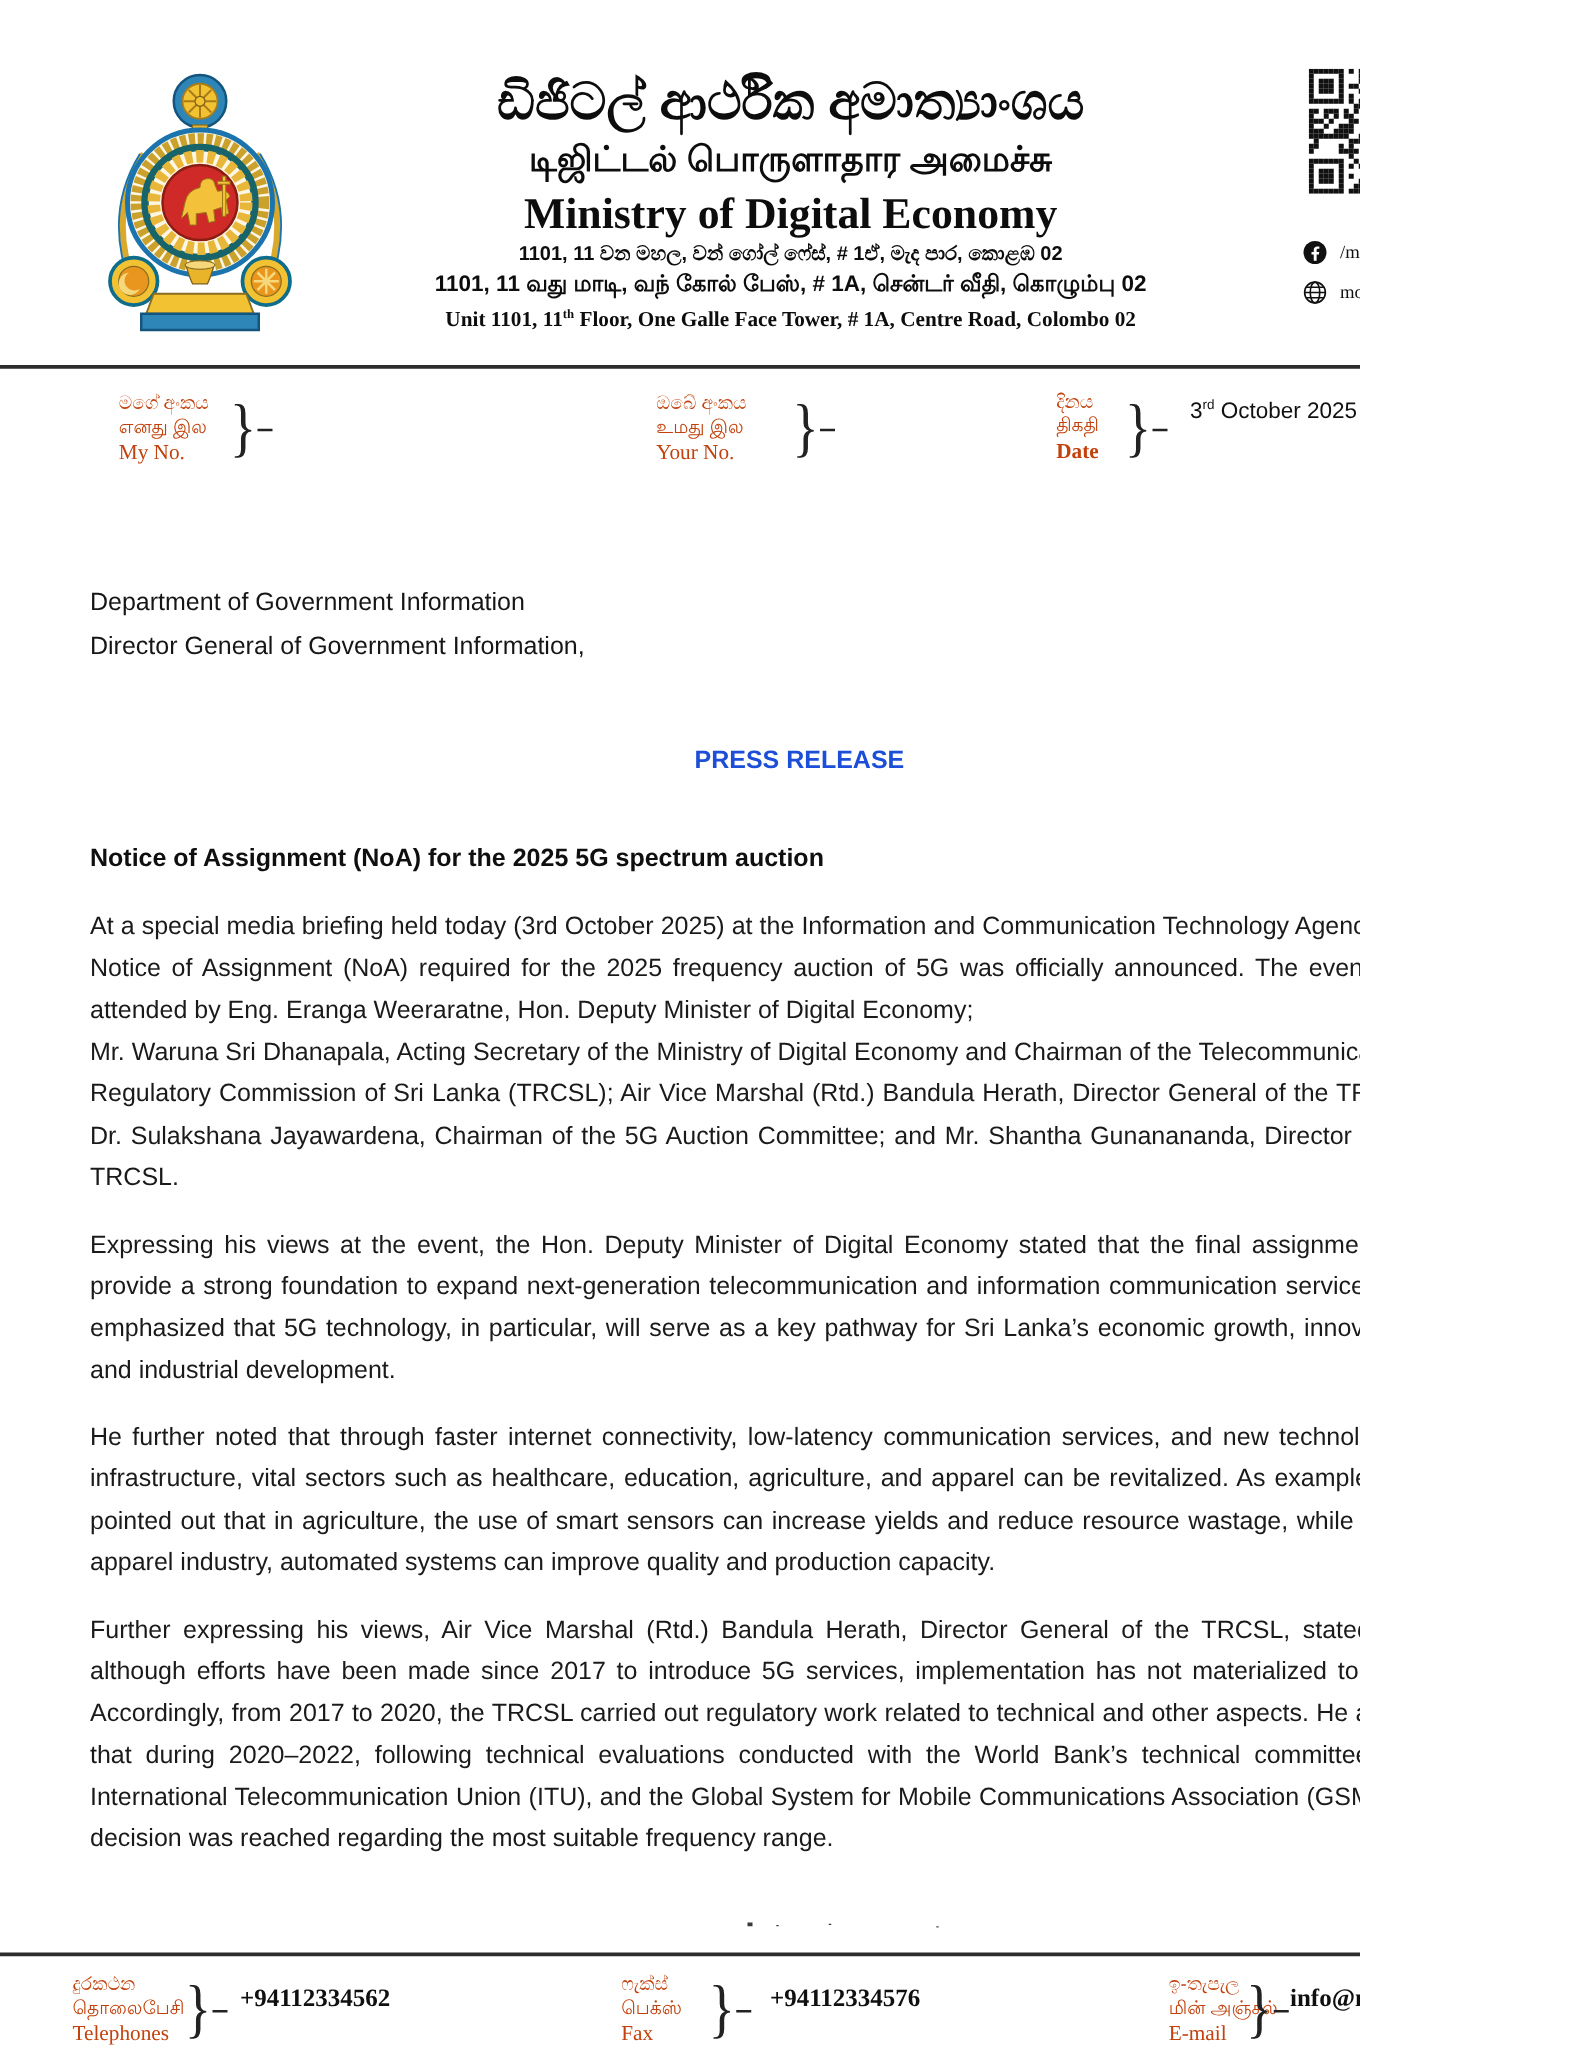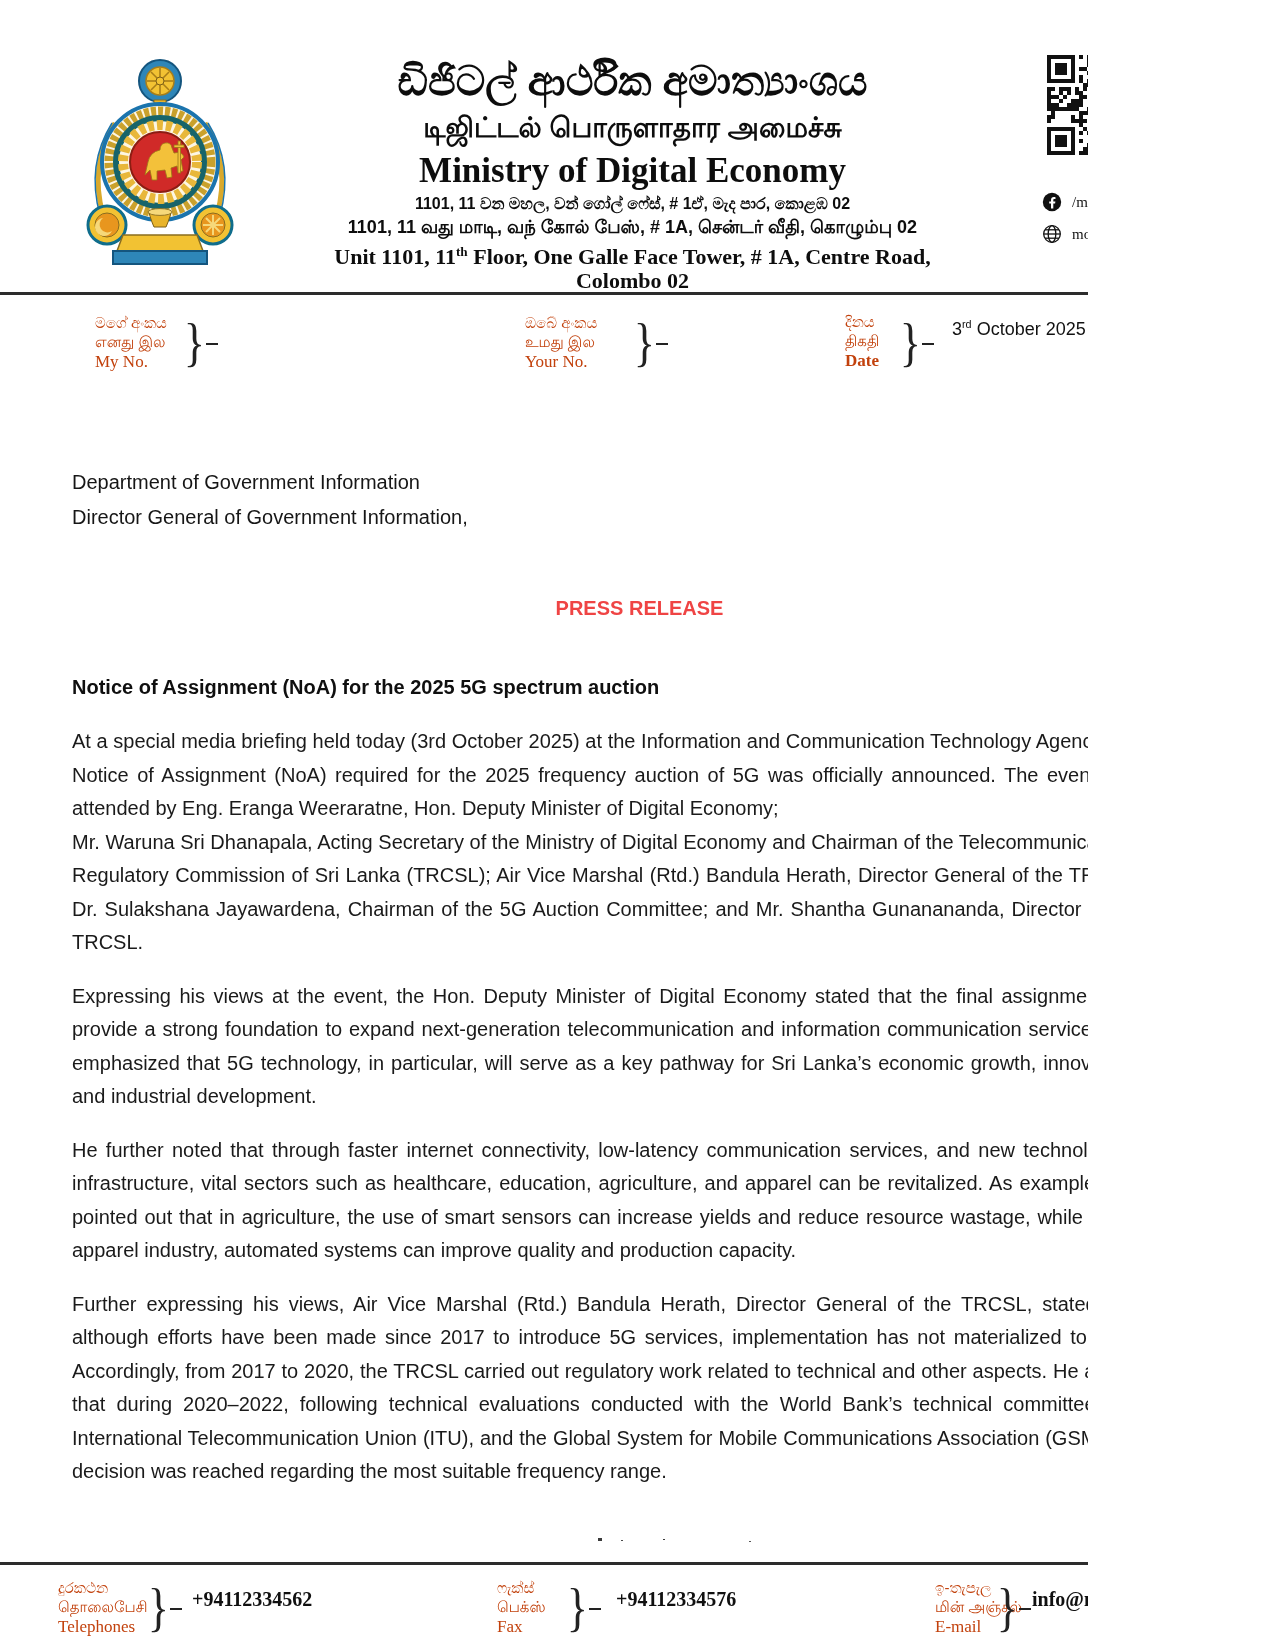--- a/index.html
+++ b/index.html
@@ -7,42 +7,42 @@
         font-family:"Liberation Sans",sans-serif;color:#1c1c1c;}
 
   
   .emblem{position:absolute;left:85px;top:55px;width:150px;height:215px;}
   .head-center{position:absolute;left:300px;top:56px;width:665px;text-align:center;color:#0d0d0d;}
   .t-si{font-size:41px;line-height:50px;font-weight:bold;}
   .t-ta{font-size:28px;line-height:44px;font-weight:bold;}
   .t-en{font-family:"Liberation Serif",serif;font-size:35px;line-height:42px;font-weight:bold;}
   .a-si{font-size:16px;line-height:23px;font-weight:bold;}
   .a-ta{font-size:18px;line-height:25px;font-weight:bold;}
-  .a-en{font-family:"Liberation Serif",serif;font-size:22px;line-height:24px;font-weight:bold;}
+  .a-en{font-family:"Liberation Serif",serif;font-size:17px;line-height:24px;font-weight:bold;}
   sup{font-size:60%;vertical-align:super;}
   .qr{position:absolute;left:1047px;top:55px;width:100px;height:100px;}
   .social{position:absolute;left:1042px;display:flex;align-items:center;gap:10px;
           font-family:"Liberation Serif",serif;font-size:15px;color:#111;}
   .social.fb{top:192px;} .social.web{top:224px;}
   .rule{position:absolute;left:0;width:1275px;height:3px;background:#2c2c2c;}
   .rule.top{top:292px;} .rule.bottom{top:1562px;}
 
   
   .stack{position:absolute;font-size:15px;line-height:19px;color:#c2410c;}
   .stack .en{font-family:"Liberation Serif",serif;font-size:17px;line-height:22px;}
   .stack .en.b{font-weight:bold;}
   .brace{position:absolute;font-family:"Liberation Serif",serif;font-size:52px;
          color:#222;transform:scaleX(.85);line-height:66px;}
   .tick{position:absolute;width:12px;height:2px;background:#222;}
   .date-val{position:absolute;left:952px;top:318px;font-size:18px;color:#111;}
 
   
   .letter{position:absolute;left:72px;top:465px;width:1068px;}
   .addr-line{font-size:20px;line-height:35px;color:#161616;}
-  .press{width:1135px;text-align:center;font-weight:bold;font-size:20px;color:#ef4444;margin-top:62px;}
+  .press{width:1135px;text-align:center;font-weight:bold;font-size:20px;color:#1d4ed8;margin-top:62px;}
   .subject{font-weight:bold;font-size:20px;color:#0f0f0f;margin-top:56px;}
   .para{font-size:20px;line-height:33.5px;margin:26px 0 0 0;text-align:justify;
         white-space:pre-wrap;color:#1a1a1a;}
   .para + .para{margin-top:20px;}
 
   
   .f-val{position:absolute;font-family:"Liberation Serif",serif;font-weight:bold;
          font-size:20px;color:#101010;}
   .artifact{position:absolute;left:598px;top:1538px;width:4px;height:3px;background:#3a3a3a;
             box-shadow:22px 1px 0 -1px #4a4a4a,64px 0 0 -1px #3a3a3a,150px 2px 0 -1px #555;}

